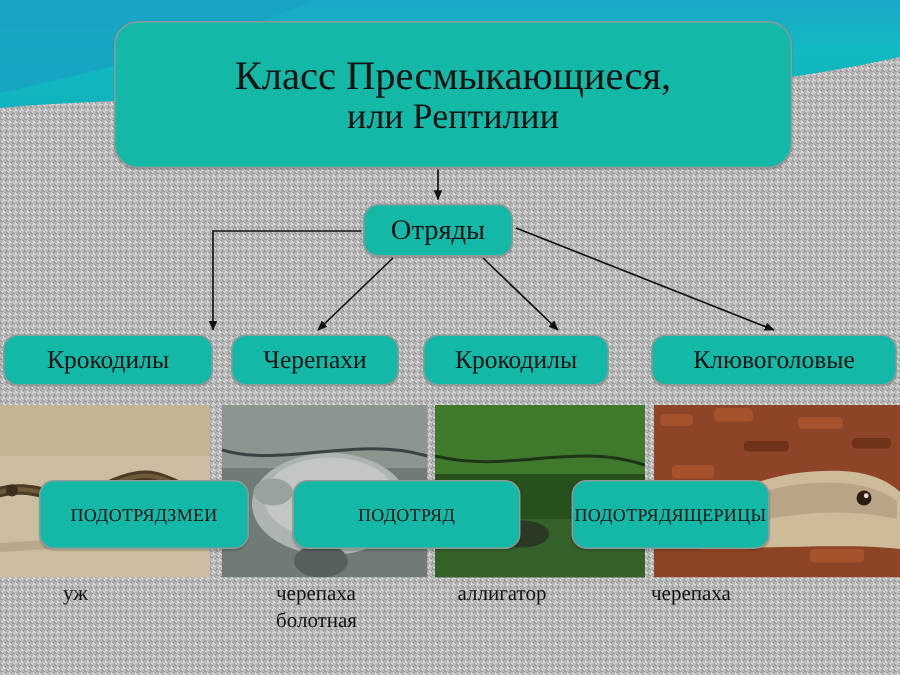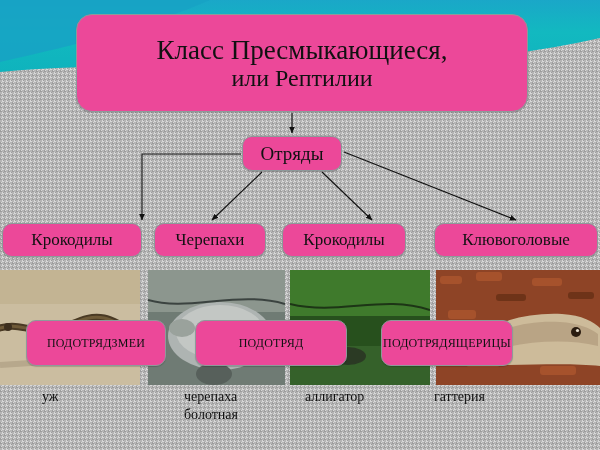--- a/index.html
+++ b/index.html
@@ -20,21 +20,21 @@
   }
   
   #teal-band{
     position:absolute;left:0;top:0;width:600px;height:72px;
     overflow:hidden;
   }
   #teal-band svg{display:block;}
 
   .node{
     position:absolute;
-    background:#ec4899;
+    background:#14b8a6;
     border:1px solid #8d9a9a;
     border-radius:10px;
     box-sizing:border-box;
     display:flex;align-items:center;justify-content:center;
     text-align:center;
     color:#111;
     box-shadow:0 1px 1px rgba(0,0,0,.18);
   }
   #title-node{
     left:76px;top:14px;width:452px;height:98px;
@@ -206,14 +206,14 @@
 </div>
 <div class="node sub-node" id="sub-2">
   <span>ПОДОТРЯД</span>
   <span>ЯЩЕРИЦЫ</span>
 </div>
 
 <div id="captions">
   <div class="caption" id="caption-0">уж</div>
   <div class="caption" id="caption-1">черепаха болотная</div>
   <div class="caption" id="caption-2">аллигатор</div>
-  <div class="caption" id="caption-3">гаттерия</div>
+  <div class="caption" id="caption-3">черепаха</div>
 </div>
 
 </body></html>

